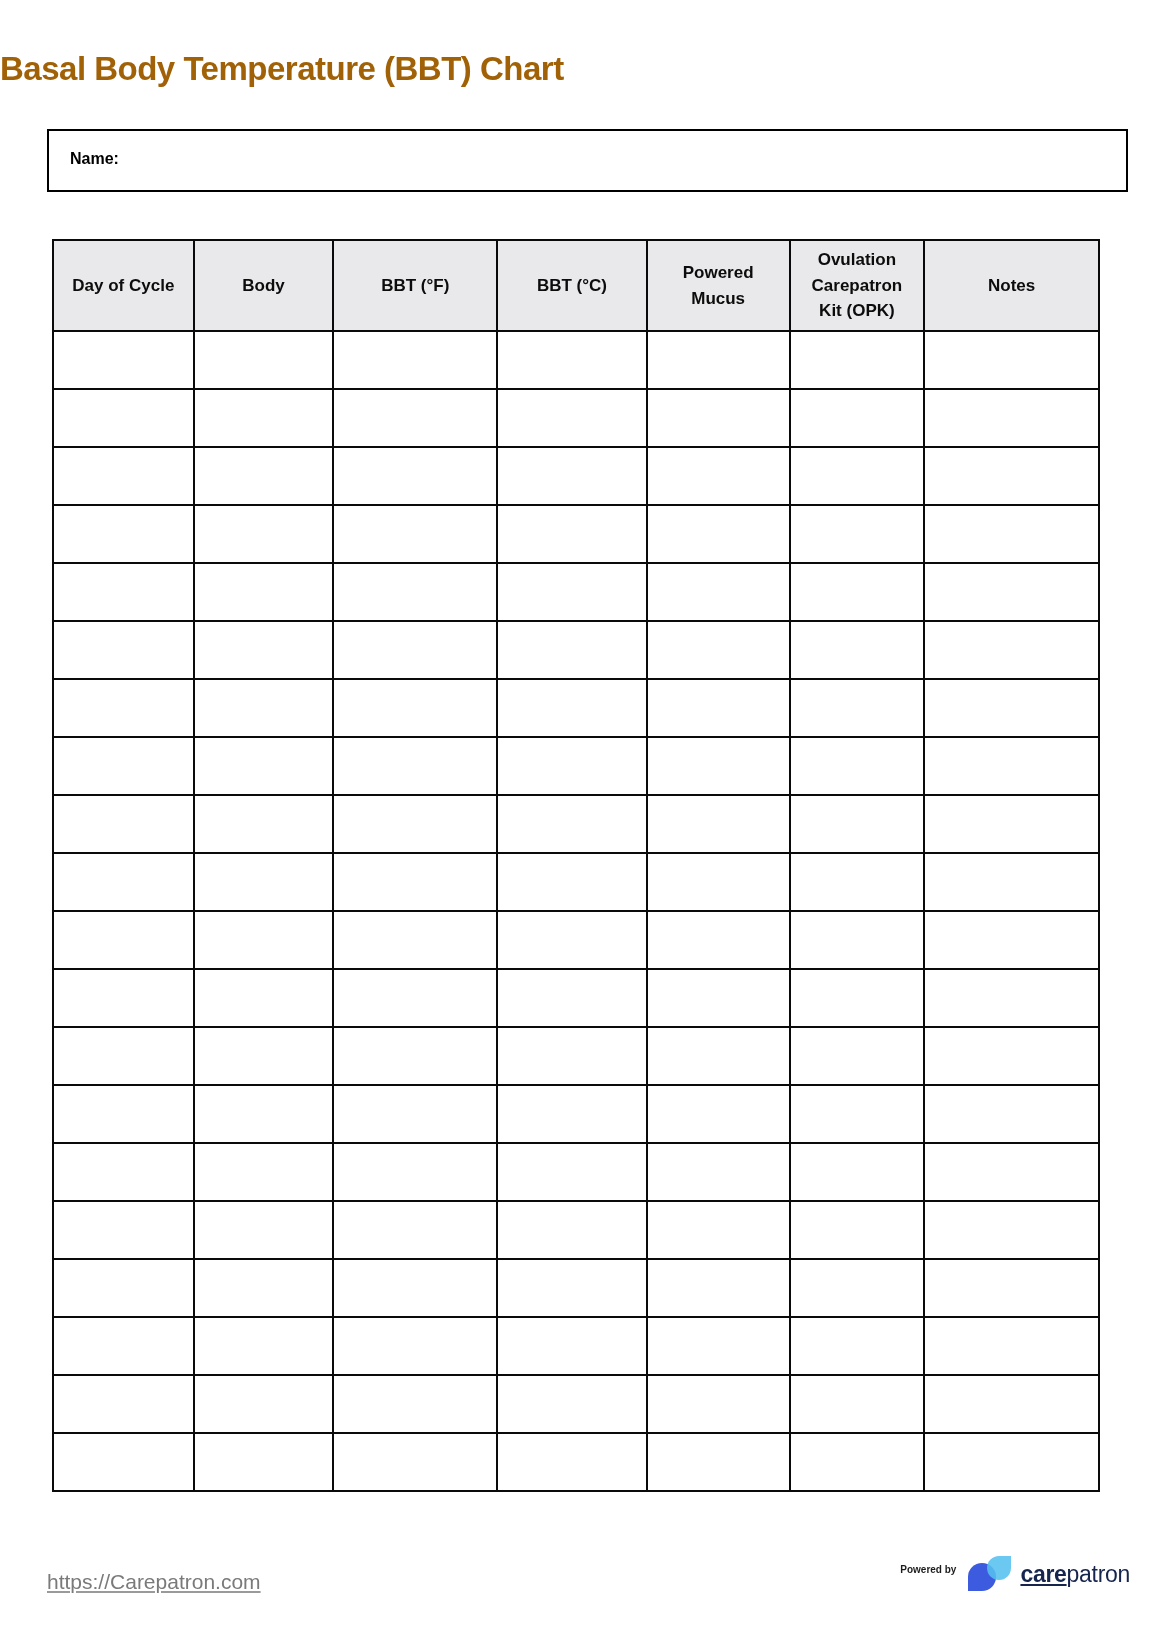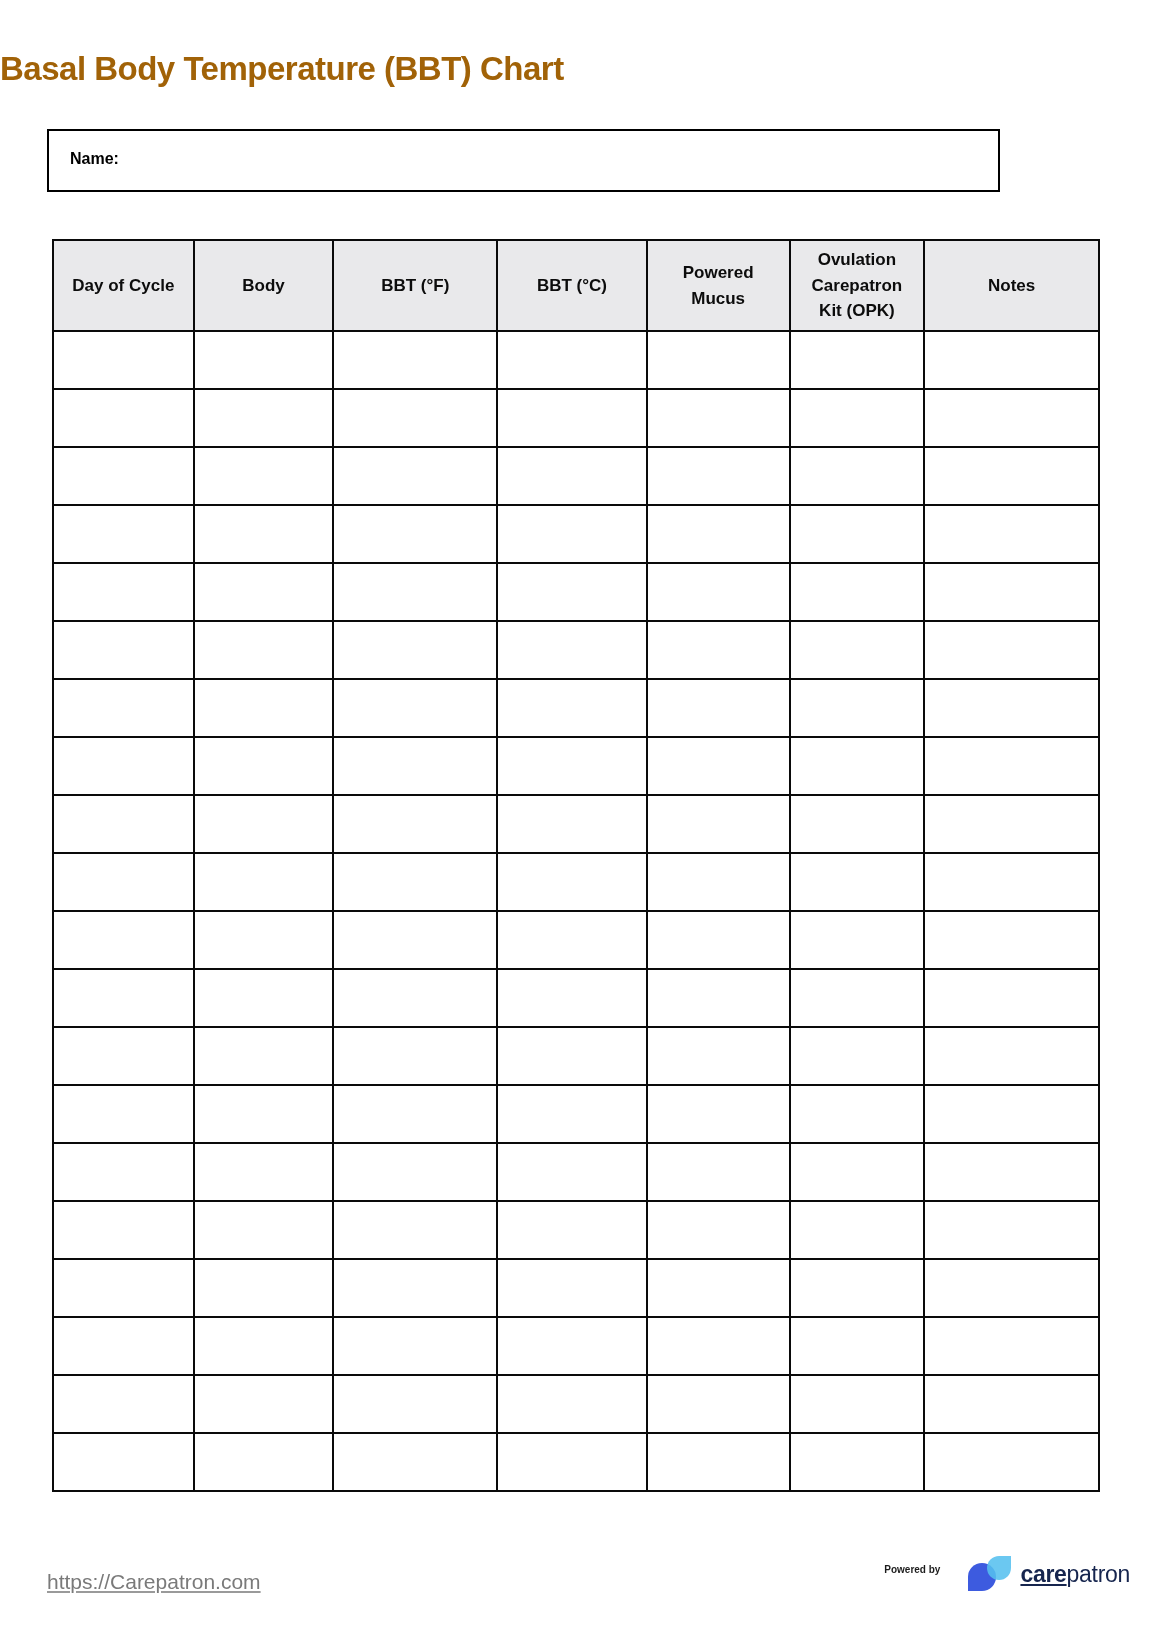--- a/index.html
+++ b/index.html
@@ -12,21 +12,21 @@
   }
   .page-title {
     position: absolute; top: 50px; left: 0; right: 0;
     text-align: left;
     font-size: 33px; font-weight: bold;
     color: #a16207;
     letter-spacing: -0.5px;
   }
   .name-box {
     position: absolute; top: 129px; left: 47px;
-    width: 953px; height: 63px;
+    width: 1081px; height: 63px;
     border: 2.5px solid #000;
     display: flex; align-items: center;
     padding-left: 21px; padding-bottom: 4px;
   }
   .name-label { font-size: 16px; font-weight: bold; color: #000; }
   .name-value { font-size: 16px; color: #000; margin-left: 8px; flex: 1; }
 
   .bbt-table {
     position: absolute; top: 239px; left: 52px;
     width: 1048px;
@@ -60,21 +60,21 @@
   }
   .footer-link {
     font-size: 21px;
     color: #7a7a7a;
     text-decoration: underline;
     text-decoration-color: #9a9a9a;
   }
   .logo-block { display: flex; align-items: center; margin-bottom: 2px; }
   .powered-by {
     font-size: 10px; font-weight: bold; color: #1c1c1c;
-    margin-right: 28px; margin-top: -10px;
+    margin-right: 12px; margin-top: -10px;
   }
   .logo-icon { position: relative; width: 45px; height: 36px; margin-right: 7px; }
   .logo-bubble-dark {
     position: absolute; left: 0; top: 7px;
     width: 28px; height: 28px;
     background: #3d5bdf;
     border-radius: 50% 50% 50% 0;
   }
   .logo-bubble-light {
     position: absolute; left: 19px; top: 0;

